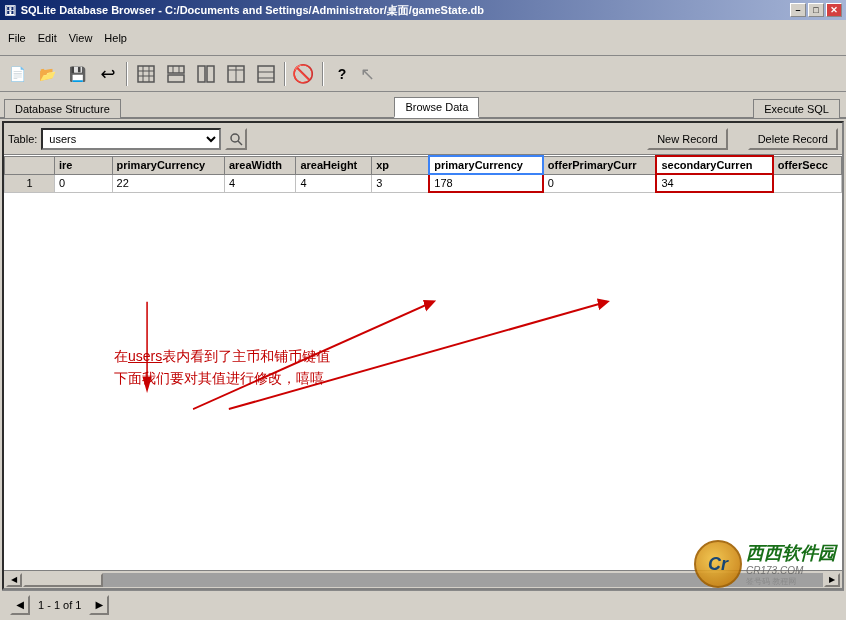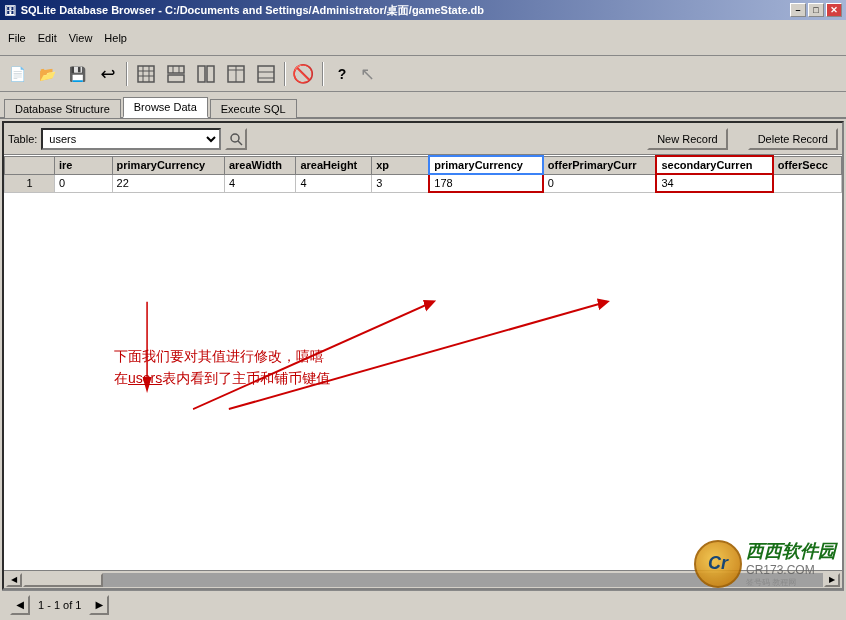--- a/index.html
+++ b/index.html
@@ -80,20 +80,21 @@
       margin: 0 2px;
     }
 
     
     .tabs-bar {
       background: #d4d0c8;
       display: flex;
       align-items: flex-end;
       padding: 4px 4px 0;
       border-bottom: 2px solid #808080;
+      justify-content: space-between;
     }
     .tab {
       padding: 3px 10px;
       border: 1px solid #808080;
       border-bottom: none;
       background: #d4d0c8;
       cursor: pointer;
       font-size: 11px;
       margin-right: 2px;
       position: relative;
@@ -233,21 +234,21 @@
       font-size: 22px;
       font-weight: bold;
       color: #5a2a00;
       border: 2px solid #a06000;
     }
     .logo-text-area {
       margin-left: 4px;
       display: flex; flex-direction: column;
     }
     .logo-text-1 { font-size: 18px; font-weight: bold; color: #006000; font-style: italic; }
-    .logo-text-2 { font-size: 12px; color: #666; }
+    .logo-text-2 { font-size: 10px; color: #666; font-style: italic; }
     .logo-text-3 { font-size: 8px; color: #888; }
 
     .page-wrapper {
       width: 846px;
       height: 620px;
       display: flex;
       flex-direction: column;
       position: relative;
     }
 
@@ -450,24 +451,24 @@
 
           <line x1="140" y1="20" x2="140" y2="85" stroke="#cc0000" stroke-width="1.5" marker-end="url(#arrow)"></line>
           <defs>
             <marker id="arrow" markerWidth="8" markerHeight="8" refX="6" refY="3" orient="auto">
               <path d="M0,0 L0,6 L8,3 z" fill="#cc0000"></path>
             </marker>
           </defs>
         </svg>
 
         <div class="annotation-text">
-          <div>下面我们要对其值进行修改，嘻嘻</div>
           <div>
             <span>在</span><span class="annotation-underline">users</span><span>表内看到了主币和铺币键值</span>
           </div>
+          <div>下面我们要对其值进行修改，嘻嘻</div>
         </div>
       </div>
 
       <div class="scrollbar-area">
         <div class="scroll-arrow-btn">◀</div>
         <div class="scroll-track">
           <div class="scroll-grip"></div>
         </div>
         <div class="scroll-arrow-btn">▶</div>
       </div>

